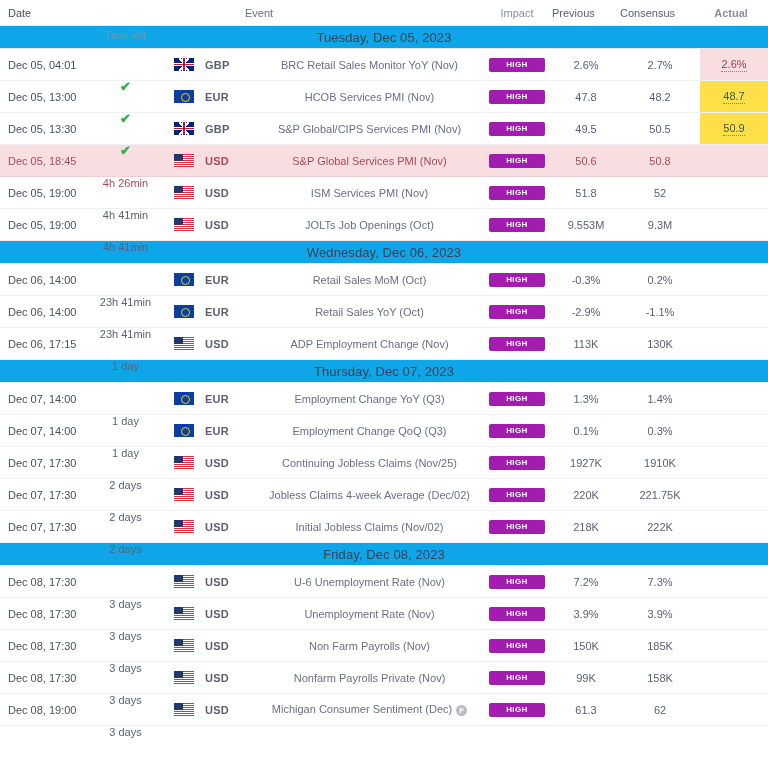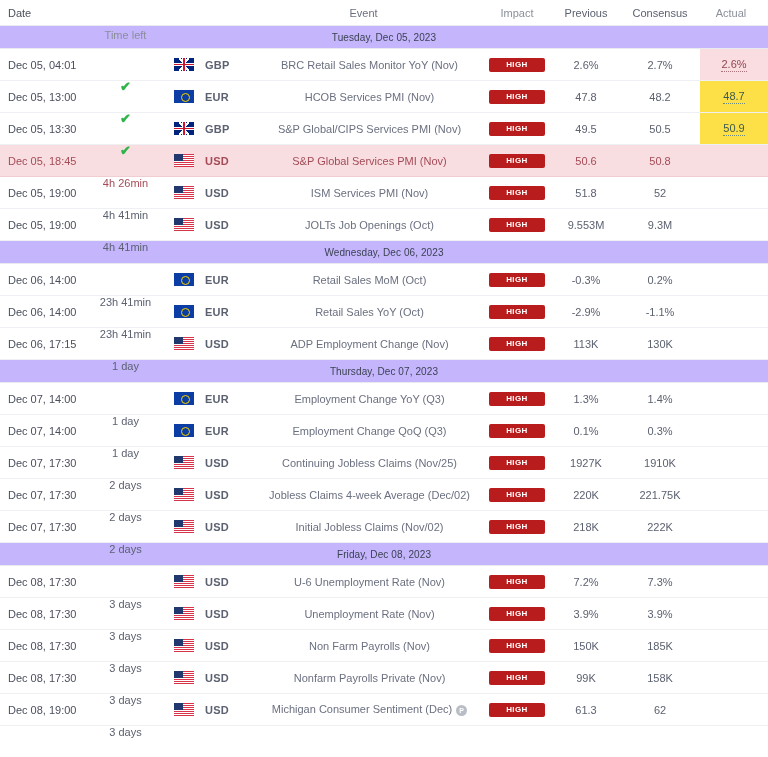--- a/index.html
+++ b/index.html
@@ -28,35 +28,35 @@
   .c-date     { width: 88px;  padding-left: 8px; text-align: left; }
   .c-time     { width: 75px;  text-align: center; margin-top: 44px; }
   .c-flag     { width: 42px;  text-align: center; }
   .c-cur      { width: 40px;  text-align: left; font-weight: bold; }
   .c-event    { flex: 1 1 auto; text-align: center; padding-left: 12px; min-width: 0; }
   .c-impact   { width: 70px;  text-align: center; }
   .c-prev     { width: 68px;  text-align: center; }
   .c-cons     { width: 80px;  text-align: center; }
   .c-actual   { width: 68px;  text-align: center; }
 
-  .thead .c-event  { text-align: center; padding-left: 0; }
+  .thead .c-event  { text-align: left; padding-left: 0; }
   .thead .c-impact { text-align: center; }
   .thead .c-prev,
-  .thead .c-cons   { text-align: center; }
-  .thead .c-actual { text-align: center; padding-right: 6px; }
+  .thead .c-cons   { text-align: left; }
+  .thead .c-actual { text-align: center; padding-right: 6px; font-weight: bold; }
 
   
   .day-sep {
     height: 23px;
-    background: #c4b5fd;
+    background: #0ea5e9;
     border-bottom: 1px solid #e8eaef;
     display: flex;
     align-items: center;
     justify-content: center;
-    font-size: 10px;
+    font-size: 13px;
     color: #3b4252;
     letter-spacing: .1px;
   }
 
   
   .row {
     display: flex;
     align-items: center;
     height: 32px;
     border-bottom: 1px solid #eef0f4;
@@ -135,21 +135,21 @@
     content: "";
     position: absolute;
     left: 0; top: 0;
     width: 9px; height: 7px;
     background: #20386e;
   }
 
   
   .badge {
     display: inline-block;
-    background: #b91c1c;
+    background: #a21caf;
     color: #ffffff;
     font-size: 8px;
     font-weight: bold;
     letter-spacing: .4px;
     padding: 3px 0 3px 0;
     width: 56px;
     text-align: center;
     border-radius: 2px;
     line-height: 1;
   }

